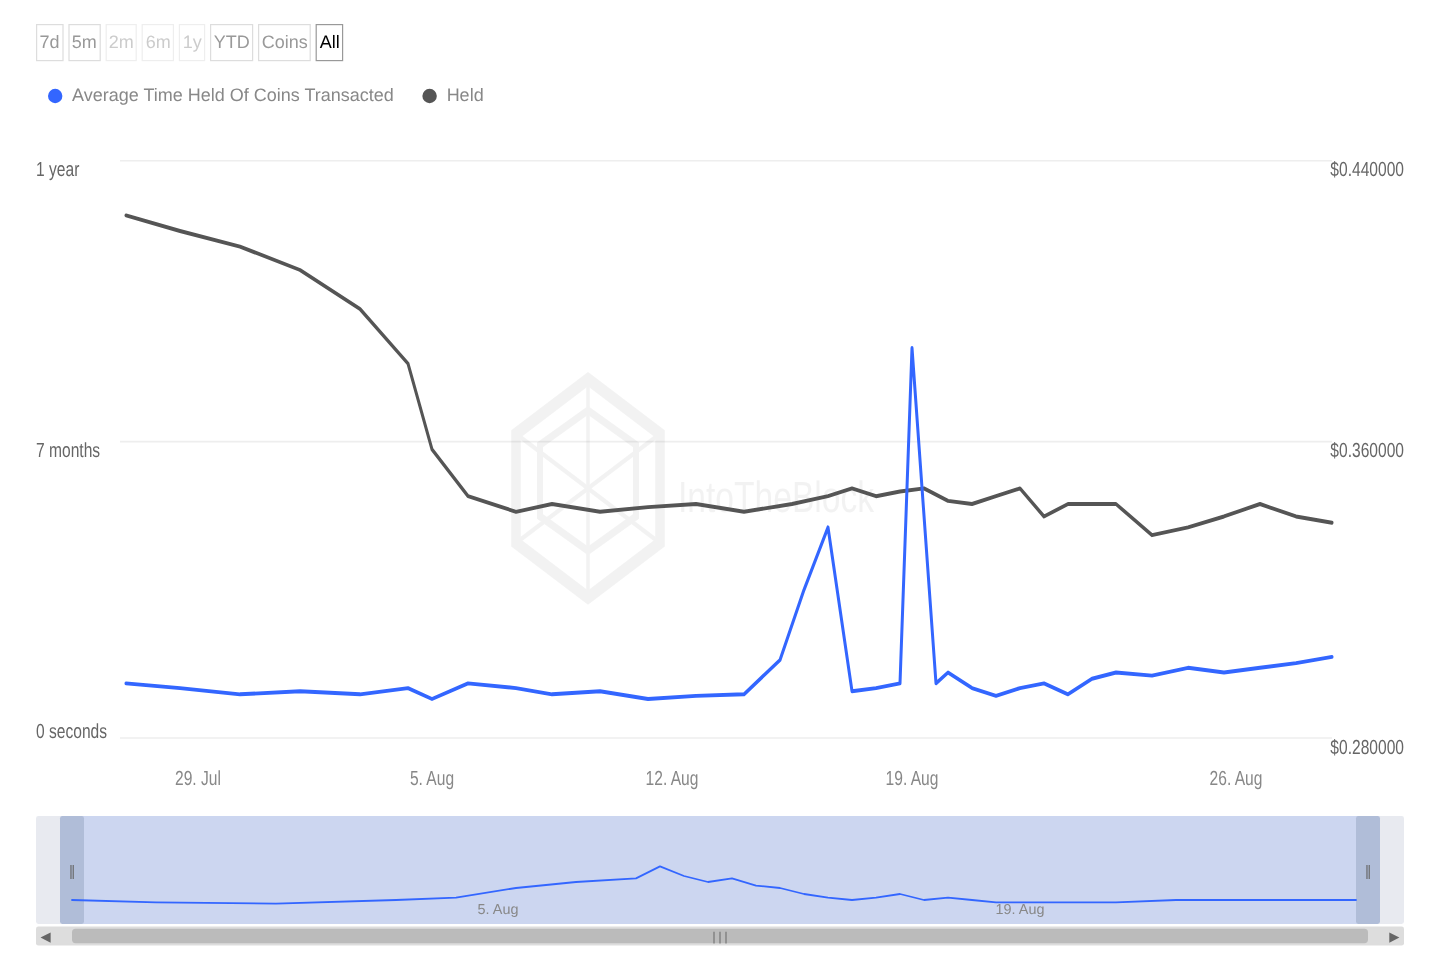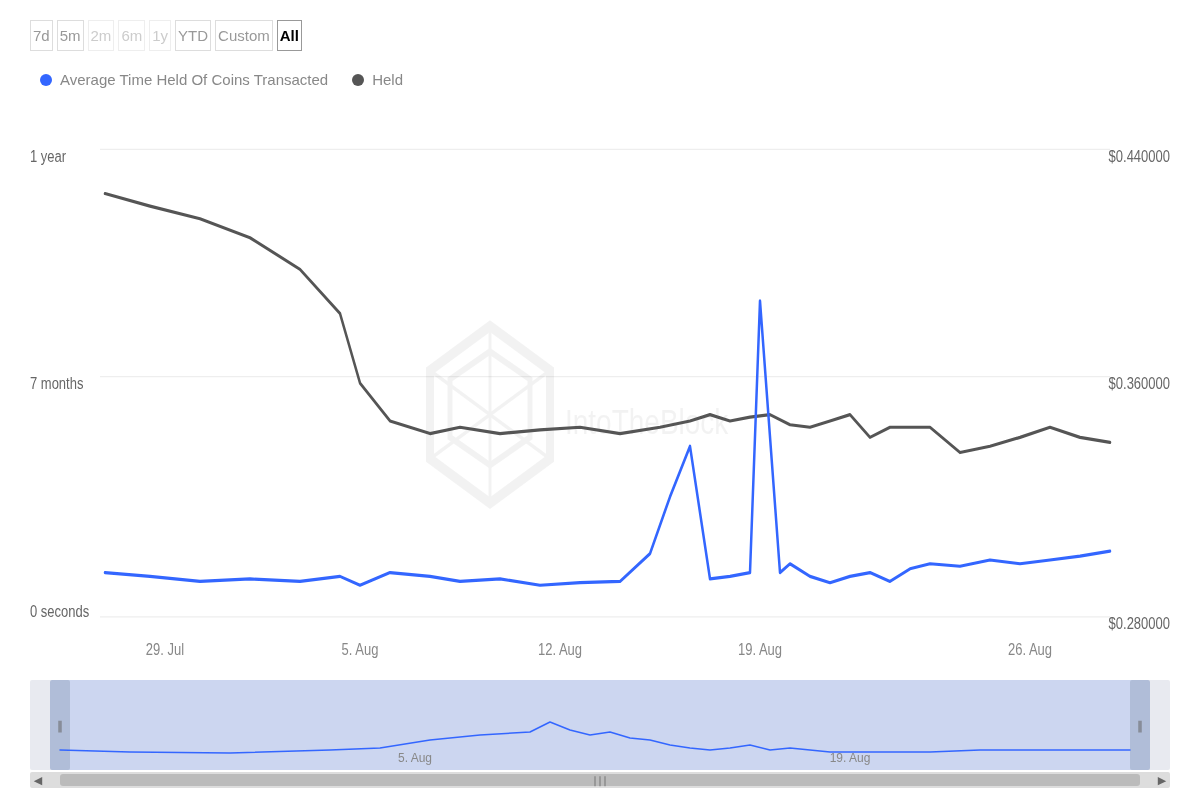--- a/index.html
+++ b/index.html
@@ -32,36 +32,36 @@
       border: 1px solid #ddd;
       border-radius: 0;
       background: #fff;
       cursor: pointer;
       font-size: 15px;
       color: #999;
       font-weight: 400;
     }
 
     .time-btn.active {
-      font-weight: 700;
+      font-weight: 400;
       color: #000;
       border-color: #999;
     }
 
     .time-btn.disabled {
       color: #ccc;
       border-color: #eee;
     }
 
     
     .legend {
       display: flex;
       align-items: center;
       gap: 24px;
-      margin-bottom: 36px;
+      margin-bottom: 20px;
       padding-left: 10px;
     }
 
     .legend-item {
       display: flex;
       align-items: center;
       gap: 8px;
     }
 
     .legend-dot {
@@ -114,21 +114,21 @@
 
 <div class="container">
 
   <div class="time-filters">
     <button class="time-btn normal">7d</button>
     <button class="time-btn normal">5m</button>
     <button class="time-btn disabled">2m</button>
     <button class="time-btn disabled">6m</button>
     <button class="time-btn disabled">1y</button>
     <button class="time-btn normal">YTD</button>
-    <button class="time-btn normal">Custom</button>
+    <button class="time-btn normal">Coins</button>
     <button class="time-btn active">All</button>
   </div>
 
   <div class="legend">
     <div class="legend-item">
       <div class="legend-dot blue"></div>
       <span class="legend-label">Average Time Held Of Coins Transacted</span>
     </div>
     <div class="legend-item">
       <div class="legend-dot dark"></div>

